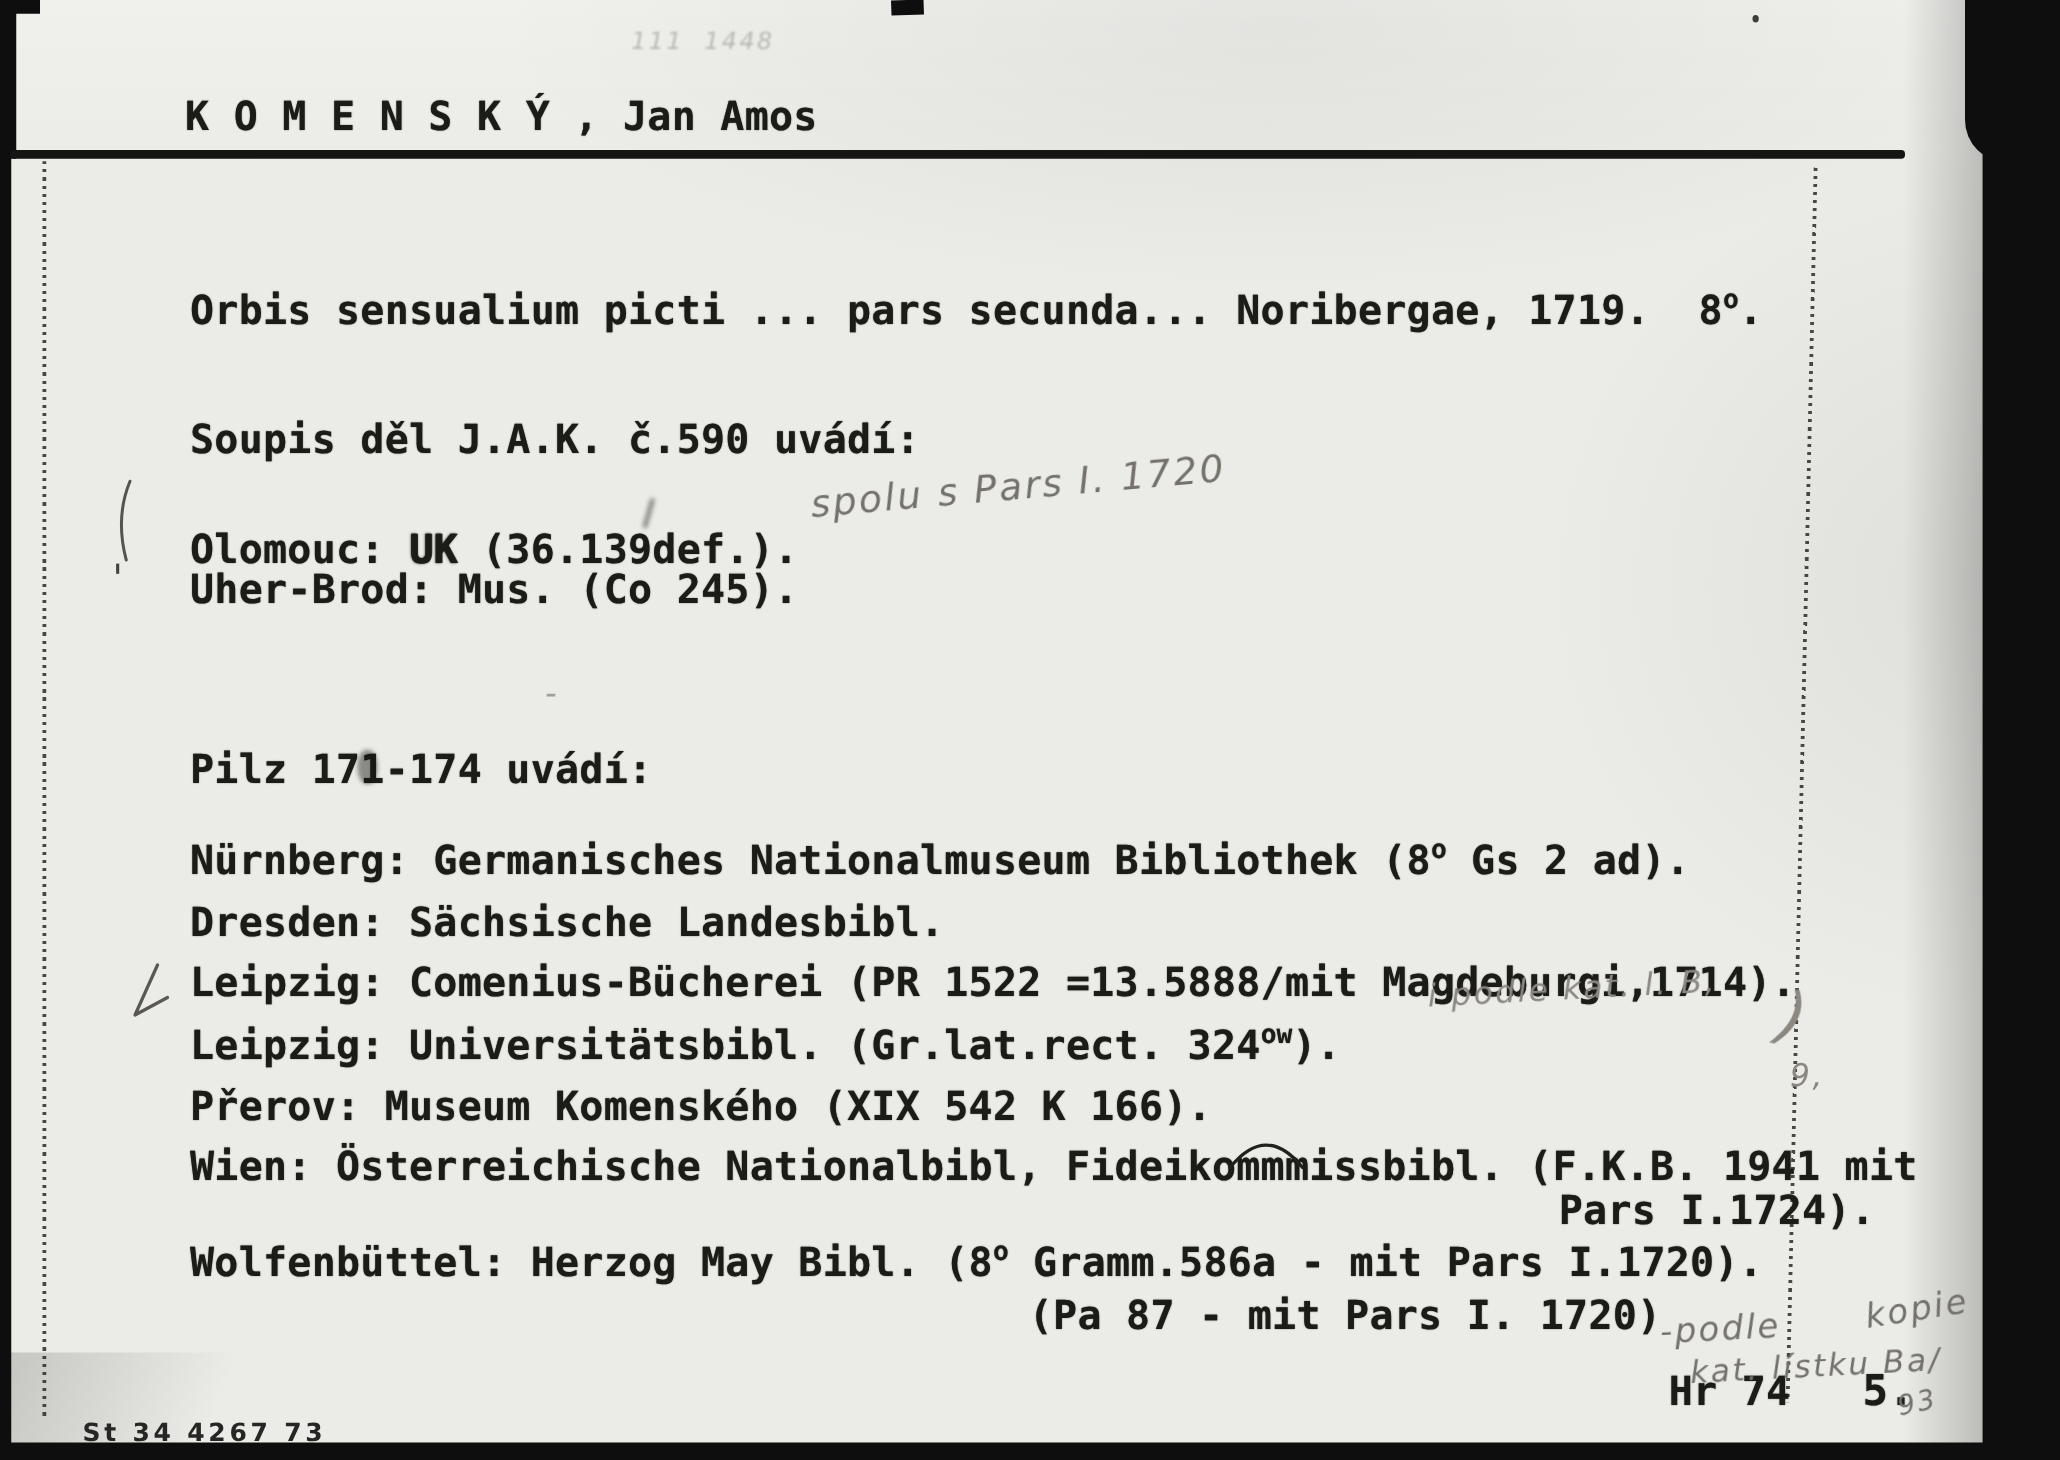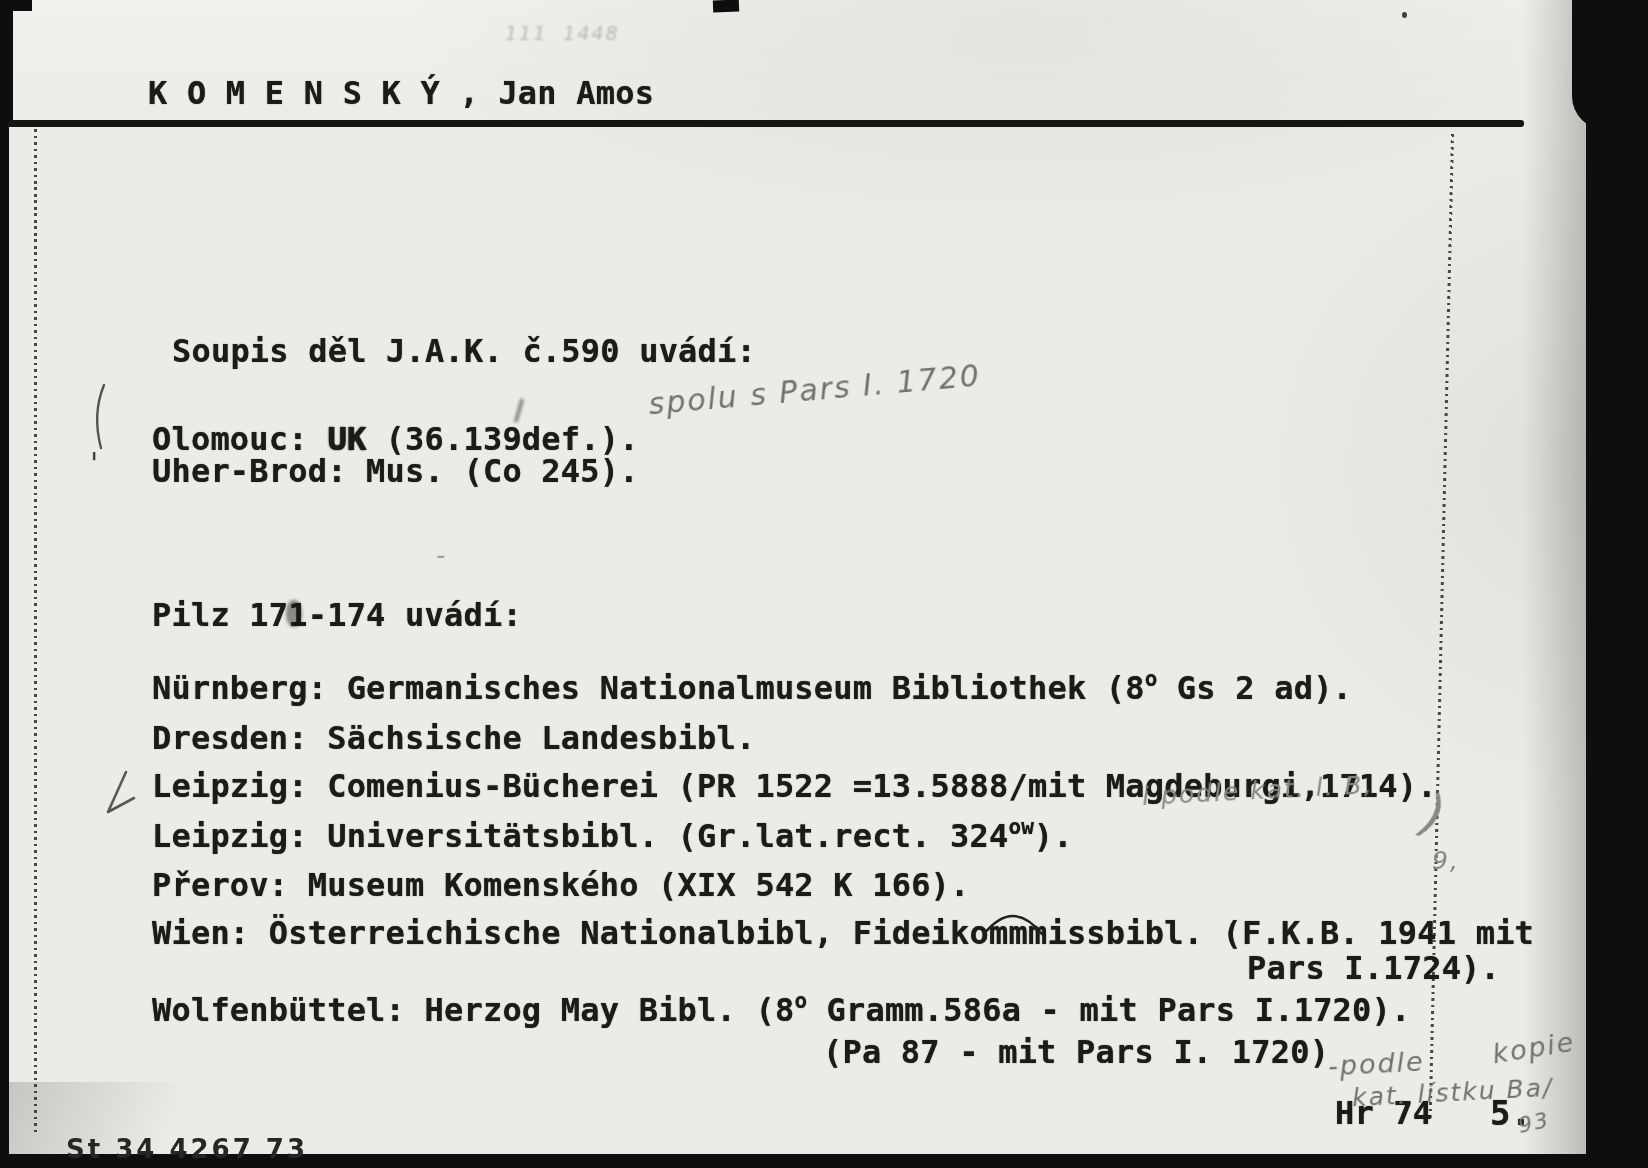--- a/index.html
+++ b/index.html
@@ -22,21 +22,21 @@
   .rule{position:absolute;left:8px;top:120px;width:1516px;height:7px;background:#151513;border-radius:3px;}
   .dotline{position:absolute;width:2.5px;
     background-image:repeating-linear-gradient(to bottom, rgba(42,42,38,.85) 0 2.5px, rgba(0,0,0,0) 2.5px 6.5px);}
   
   .typed{position:absolute;font-family:"DejaVu Sans Mono",monospace;font-weight:bold;
     font-size:32px;line-height:34px;color:#1b1b18;white-space:pre;letter-spacing:0.2px;
     text-shadow:0 0 1px rgba(27,27,24,0.8);}
   .typed .ts{font-size:21px;position:relative;top:-13px;letter-spacing:0;}
   .typed .heavy{text-shadow:0 0 2px rgba(10,10,8,0.95),1px 0 0 rgba(10,10,8,0.8);}
   .stamp{position:absolute;font-family:"DejaVu Sans",sans-serif;font-weight:bold;
-    font-size:26px;color:#262624;letter-spacing:3px;filter:blur(.3px);}
+    font-size:20px;color:#262624;letter-spacing:3px;filter:blur(.3px);}
   
   .hand{position:absolute;font-family:"DejaVu Sans",sans-serif;font-style:italic;
     color:#74716b;white-space:pre;filter:blur(.4px);letter-spacing:2px;}
   .speck{position:absolute;background:#3c3c38;border-radius:50%;}
   .smudge{position:absolute;background:rgba(20,20,18,.45);border-radius:45%;filter:blur(1.5px);}
   svg{position:absolute;overflow:visible;}
 </style>
 </head>
 <body>
 
@@ -53,22 +53,23 @@
   <div class="bar" style="left:1572px;top:0;width:76px;height:130px;border-radius:0 0 0 34px;"></div>
   <div class="bar" style="left:1586px;top:0;width:62px;height:1168px;"></div>
   <div class="bar" style="left:0;top:1154px;width:1648px;height:14px;"></div>
 
   <div class="rule"></div>
   <div class="dotline" style="left:34px;top:129px;height:1006px;"></div>
   <div class="dotline" style="left:1451px;top:134px;height:988px;transform:rotate(1.3deg);transform-origin:top center;"></div>
 
   <div class="typed" style="left:148px;top:76px;">K O M E N S K Ý , Jan Amos</div>
 
+  <div class="typed" style="left:152px;top:231px;"><span>Orbis sensualium picti ... pars secunda... Noribergae, 1719.  8</span><span class="ts">o</span><span>.</span></div>
 
-  <div class="typed" style="left:152px;top:334px;margin-left:20px;">Soupis děl J.A.K. č.590 uvádí:</div>
+  <div class="typed" style="left:152px;top:334px;">Soupis děl J.A.K. č.590 uvádí:</div>
   <div class="typed" style="left:152px;top:399px;margin-top:23px;"><span>Olomouc: </span><span class="heavy">UK</span><span> (36.139def.).</span></div>
   <div class="typed" style="left:152px;top:454px;">Uher-Brod: Mus. (Co 245).</div>
 
   <div class="typed" style="left:152px;top:598px;">Pilz 171-174 uvádí:</div>
   <div class="typed" style="left:152px;top:671px;"><span>Nürnberg: Germanisches Nationalmuseum Bibliothek (8</span><span class="ts">o</span><span> Gs 2 ad).</span></div>
   <div class="typed" style="left:152px;top:721px;">Dresden: Sächsische Landesbibl.</div>
   <div class="typed" style="left:152px;top:769px;">Leipzig: Comenius-Bücherei (PR 1522 =13.5888/mit Magdeburgi,1714).</div>
   <div class="typed" style="left:152px;top:819px;"><span>Leipzig: Universitätsbibl. (Gr.lat.rect. 324</span><span class="ts">ow</span><span>).</span></div>
   <div class="typed" style="left:152px;top:868px;">Přerov: Museum Komenského (XIX 542 K 166).</div>
   <div class="typed" style="left:152px;top:916px;">Wien: Österreichische Nationalbibl, Fideikommmissbibl. (F.K.B. 1941 mit</div>

